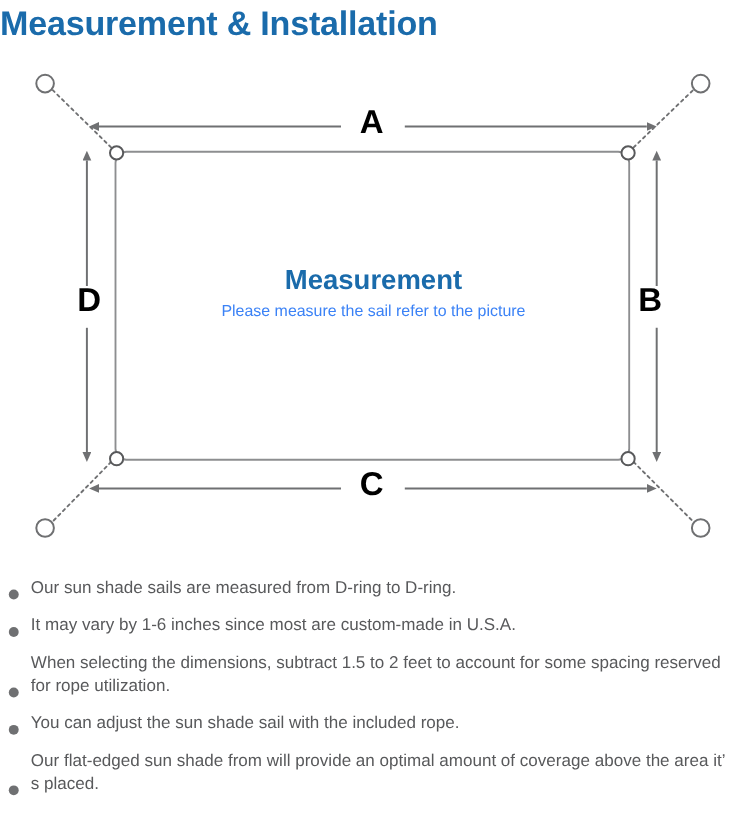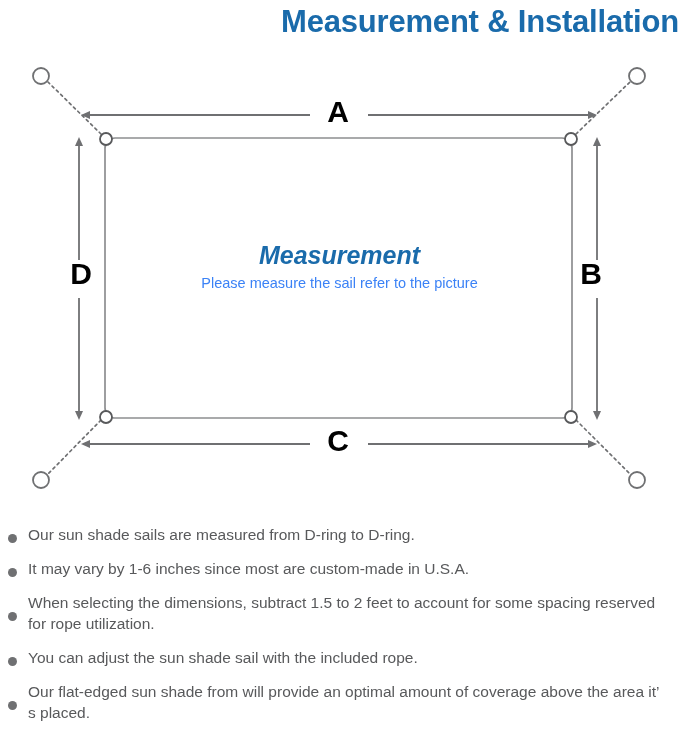--- a/index.html
+++ b/index.html
@@ -15,21 +15,21 @@
     overflow: hidden;
     position: relative;
   }
 
   
   .title {
     position: absolute;
     left: 0;
     top: 0;
     width: 679px;
-    text-align: right;
+    text-align: left;
     font-size: 31px;
     font-weight: bold;
     color: #1a6bab;
     letter-spacing: -0.2px;
     line-height: 40px;
     padding-top: 2px;
   }
 
   
   .diagram {
@@ -49,21 +49,20 @@
     top: 192px;
     width: 679px;
     text-align: center;
     pointer-events: none;
   }
   .center-title {
     font-size: 25px;
     font-weight: bold;
     color: #1a6bab;
     line-height: 30px;
-    font-style: italic;
   }
   .center-sub {
     font-size: 14.5px;
     color: #3b82f6;
     line-height: 26px;
   }
 
   .dim-letter {
     position: absolute;
     font-family: "Liberation Sans", sans-serif;
@@ -80,21 +79,21 @@
 
   
   .notes {
     position: absolute;
     left: 0;
     top: 524px;
     width: 679px;
   }
   .note {
     display: flex;
-    align-items: center;
+    align-items: flex-end;
     padding: 0 14px 0 8px;
     margin-bottom: 13px;
   }
   .note-bullet {
     flex: 0 0 auto;
     width: 9px;
     height: 9px;
     border-radius: 50%;
     background: #6f7072;
     margin-top: 7px;

